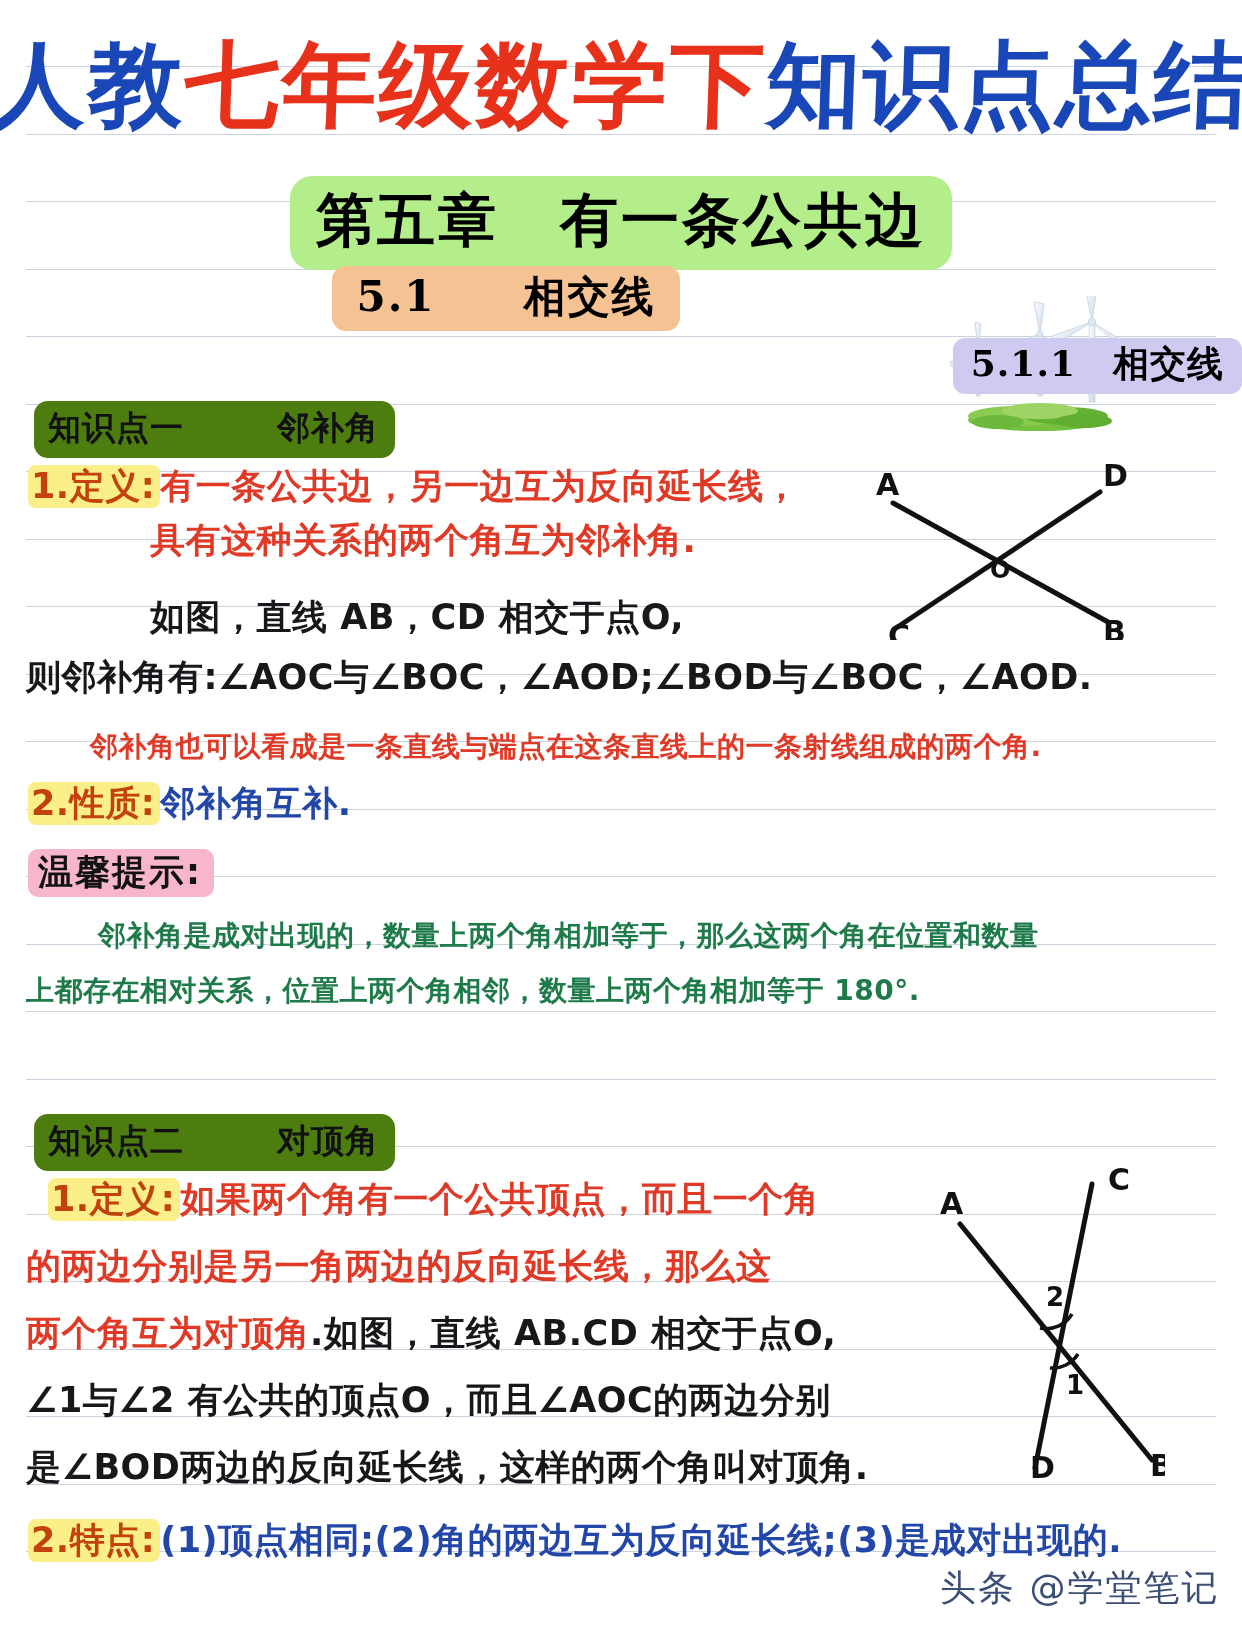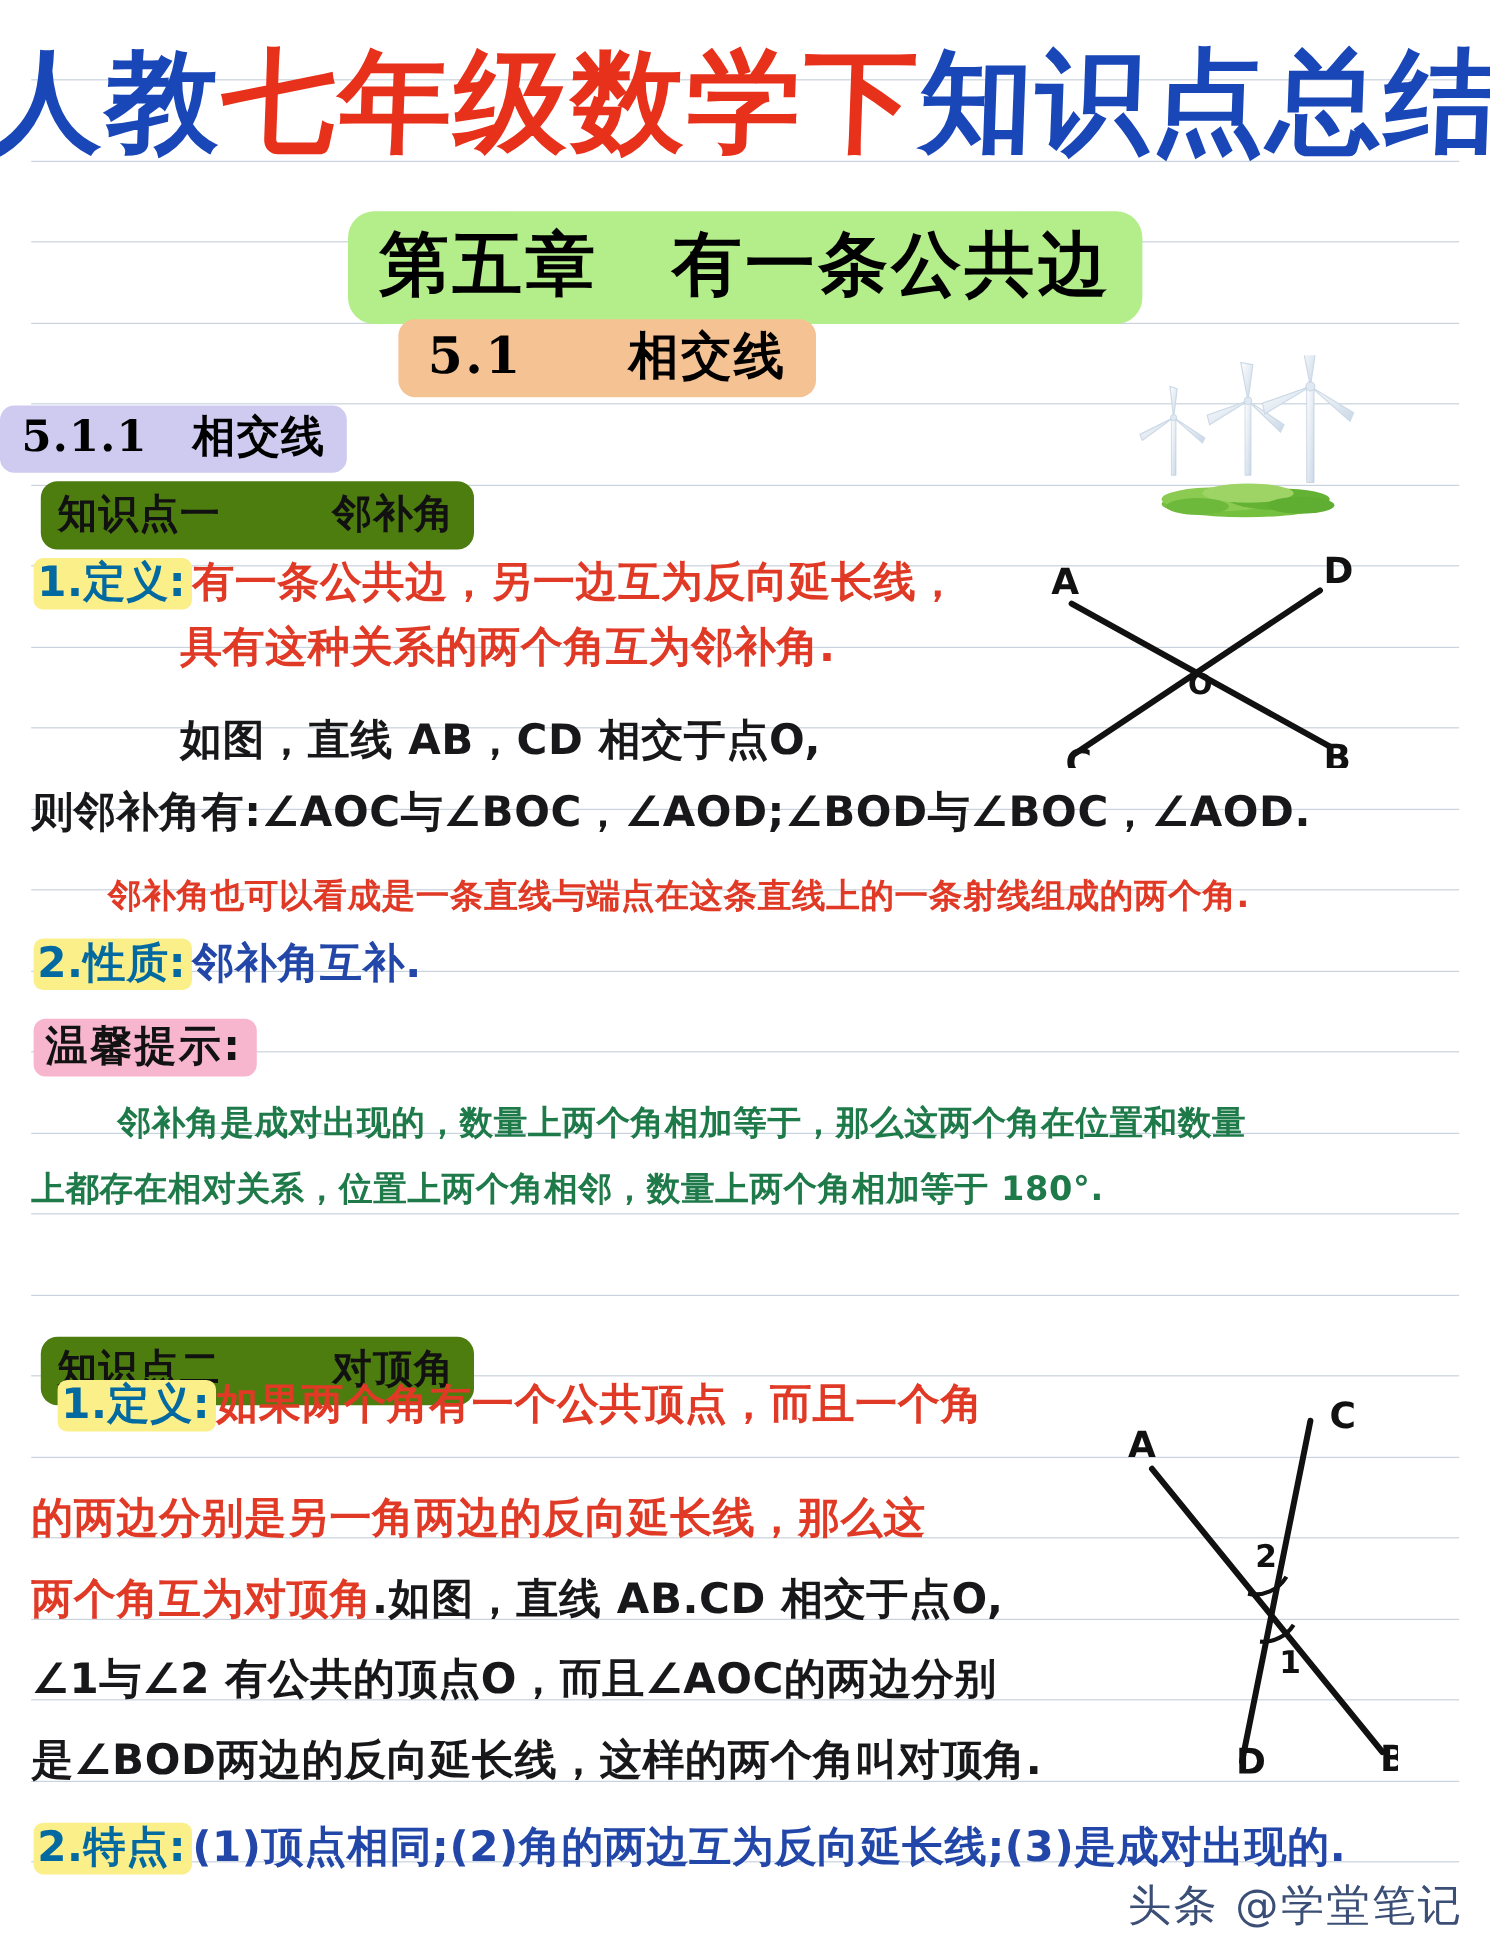--- a/index.html
+++ b/index.html
@@ -71,21 +71,21 @@
     color:#000;
     font-family:"DejaVu Serif","Liberation Serif",serif;
     font-weight:bold;
     font-size:42px;
     letter-spacing:2px;
     padding:3px 24px 6px 24px;
     border-radius:14px;
     white-space:nowrap;
   }
 
-  .sec511 { position:absolute; left:0; top:338px; width:1242px; text-align:left; }
+  .sec511 { position:absolute; left:0; top:338px; width:1242px; text-align:right; }
   .sec511 .hl {
     background:#cfcaf0;
     color:#000;
     font-family:"DejaVu Serif","Liberation Serif",serif;
     font-weight:bold;
     font-size:36px;
     letter-spacing:1px;
     padding:2px 18px 5px 18px;
     border-radius:12px;
     white-space:nowrap;
@@ -119,21 +119,21 @@
   }
   .hw.xs { font-size:28px; }
   .c-red   { color:#e03a26; }
   .c-black { color:#18181a; }
   .c-blue  { color:#2247a8; }
   .c-green { color:#1f7a4a; }
 
   
   .chip-y {
     background:#fbef8a;
-    color:#0369a1;
+    color:#c2410c;
     border-radius:8px;
     padding:1px 5px 2px 3px;
     font-weight:bold;
   }
   .chip-p {
     background:#f7b6cd;
     color:#121212;
     border-radius:10px;
     padding:3px 12px 5px 10px;
     font-weight:bold;
@@ -298,21 +298,21 @@
         <text x="283" y="192">B</text>
         <text x="170" y="128" font-size="24">O</text>
       </g>
     </svg>
   </div>
 
   <div class="kp" style="left:34px; top:1114px;">
     <span class="hl">知识点二　　  对顶角</span>
   </div>
 
-  <div class="hw" style="left:28px; top:1154px;padding-left:20px;">
+  <div class="hw" style="left:28px; top:1182px;padding-left:20px;">
     <span class="chip-y">1.定义:</span><span class="c-red">如果两个角有一个公共顶点，而且一个角</span>
   </div>
 
   <div class="hw c-red" style="left:26px; top:1249px;">的两边分别是另一角两边的反向延长线，那么这</div>
 
   <div class="hw" style="left:26px; top:1316px;">
     <span class="c-red">两个角互为对顶角</span><span class="c-black">.如图，直线 AB.CD 相交于点O,</span>
   </div>
 
   <div class="hw c-black" style="left:26px; top:1383px;">∠1与∠2 有公共的顶点O，而且∠AOC的两边分别</div>

